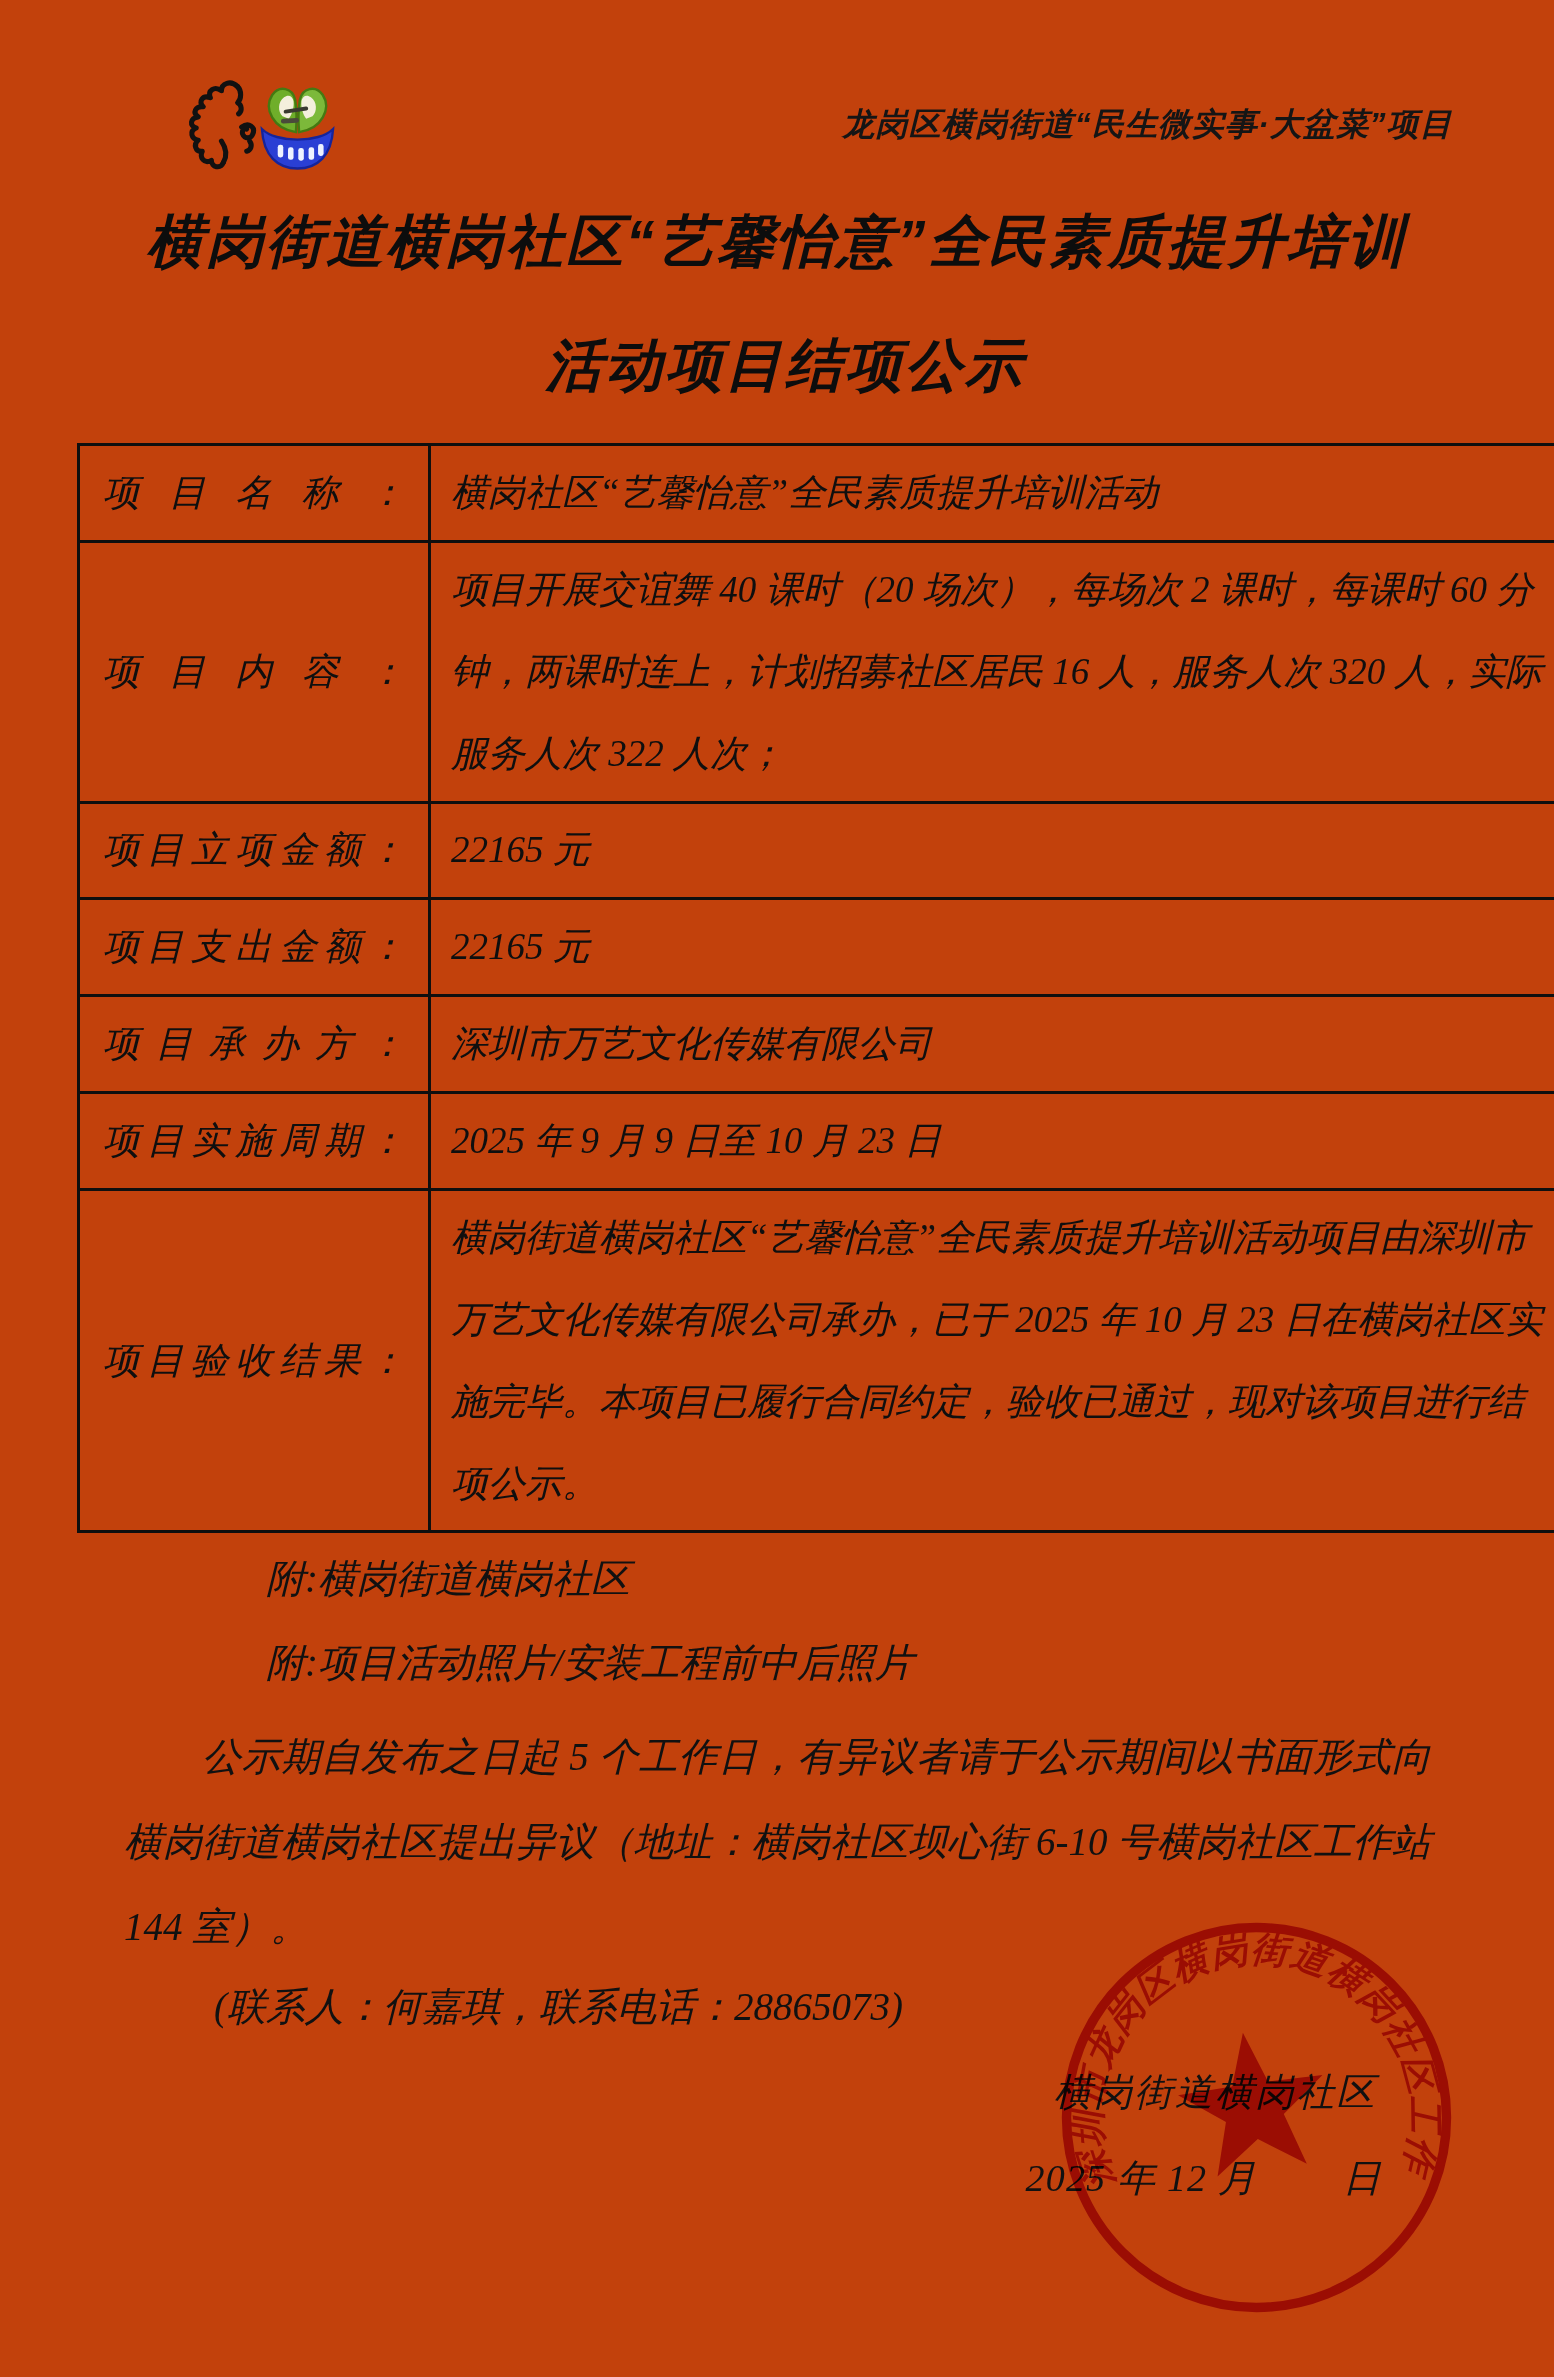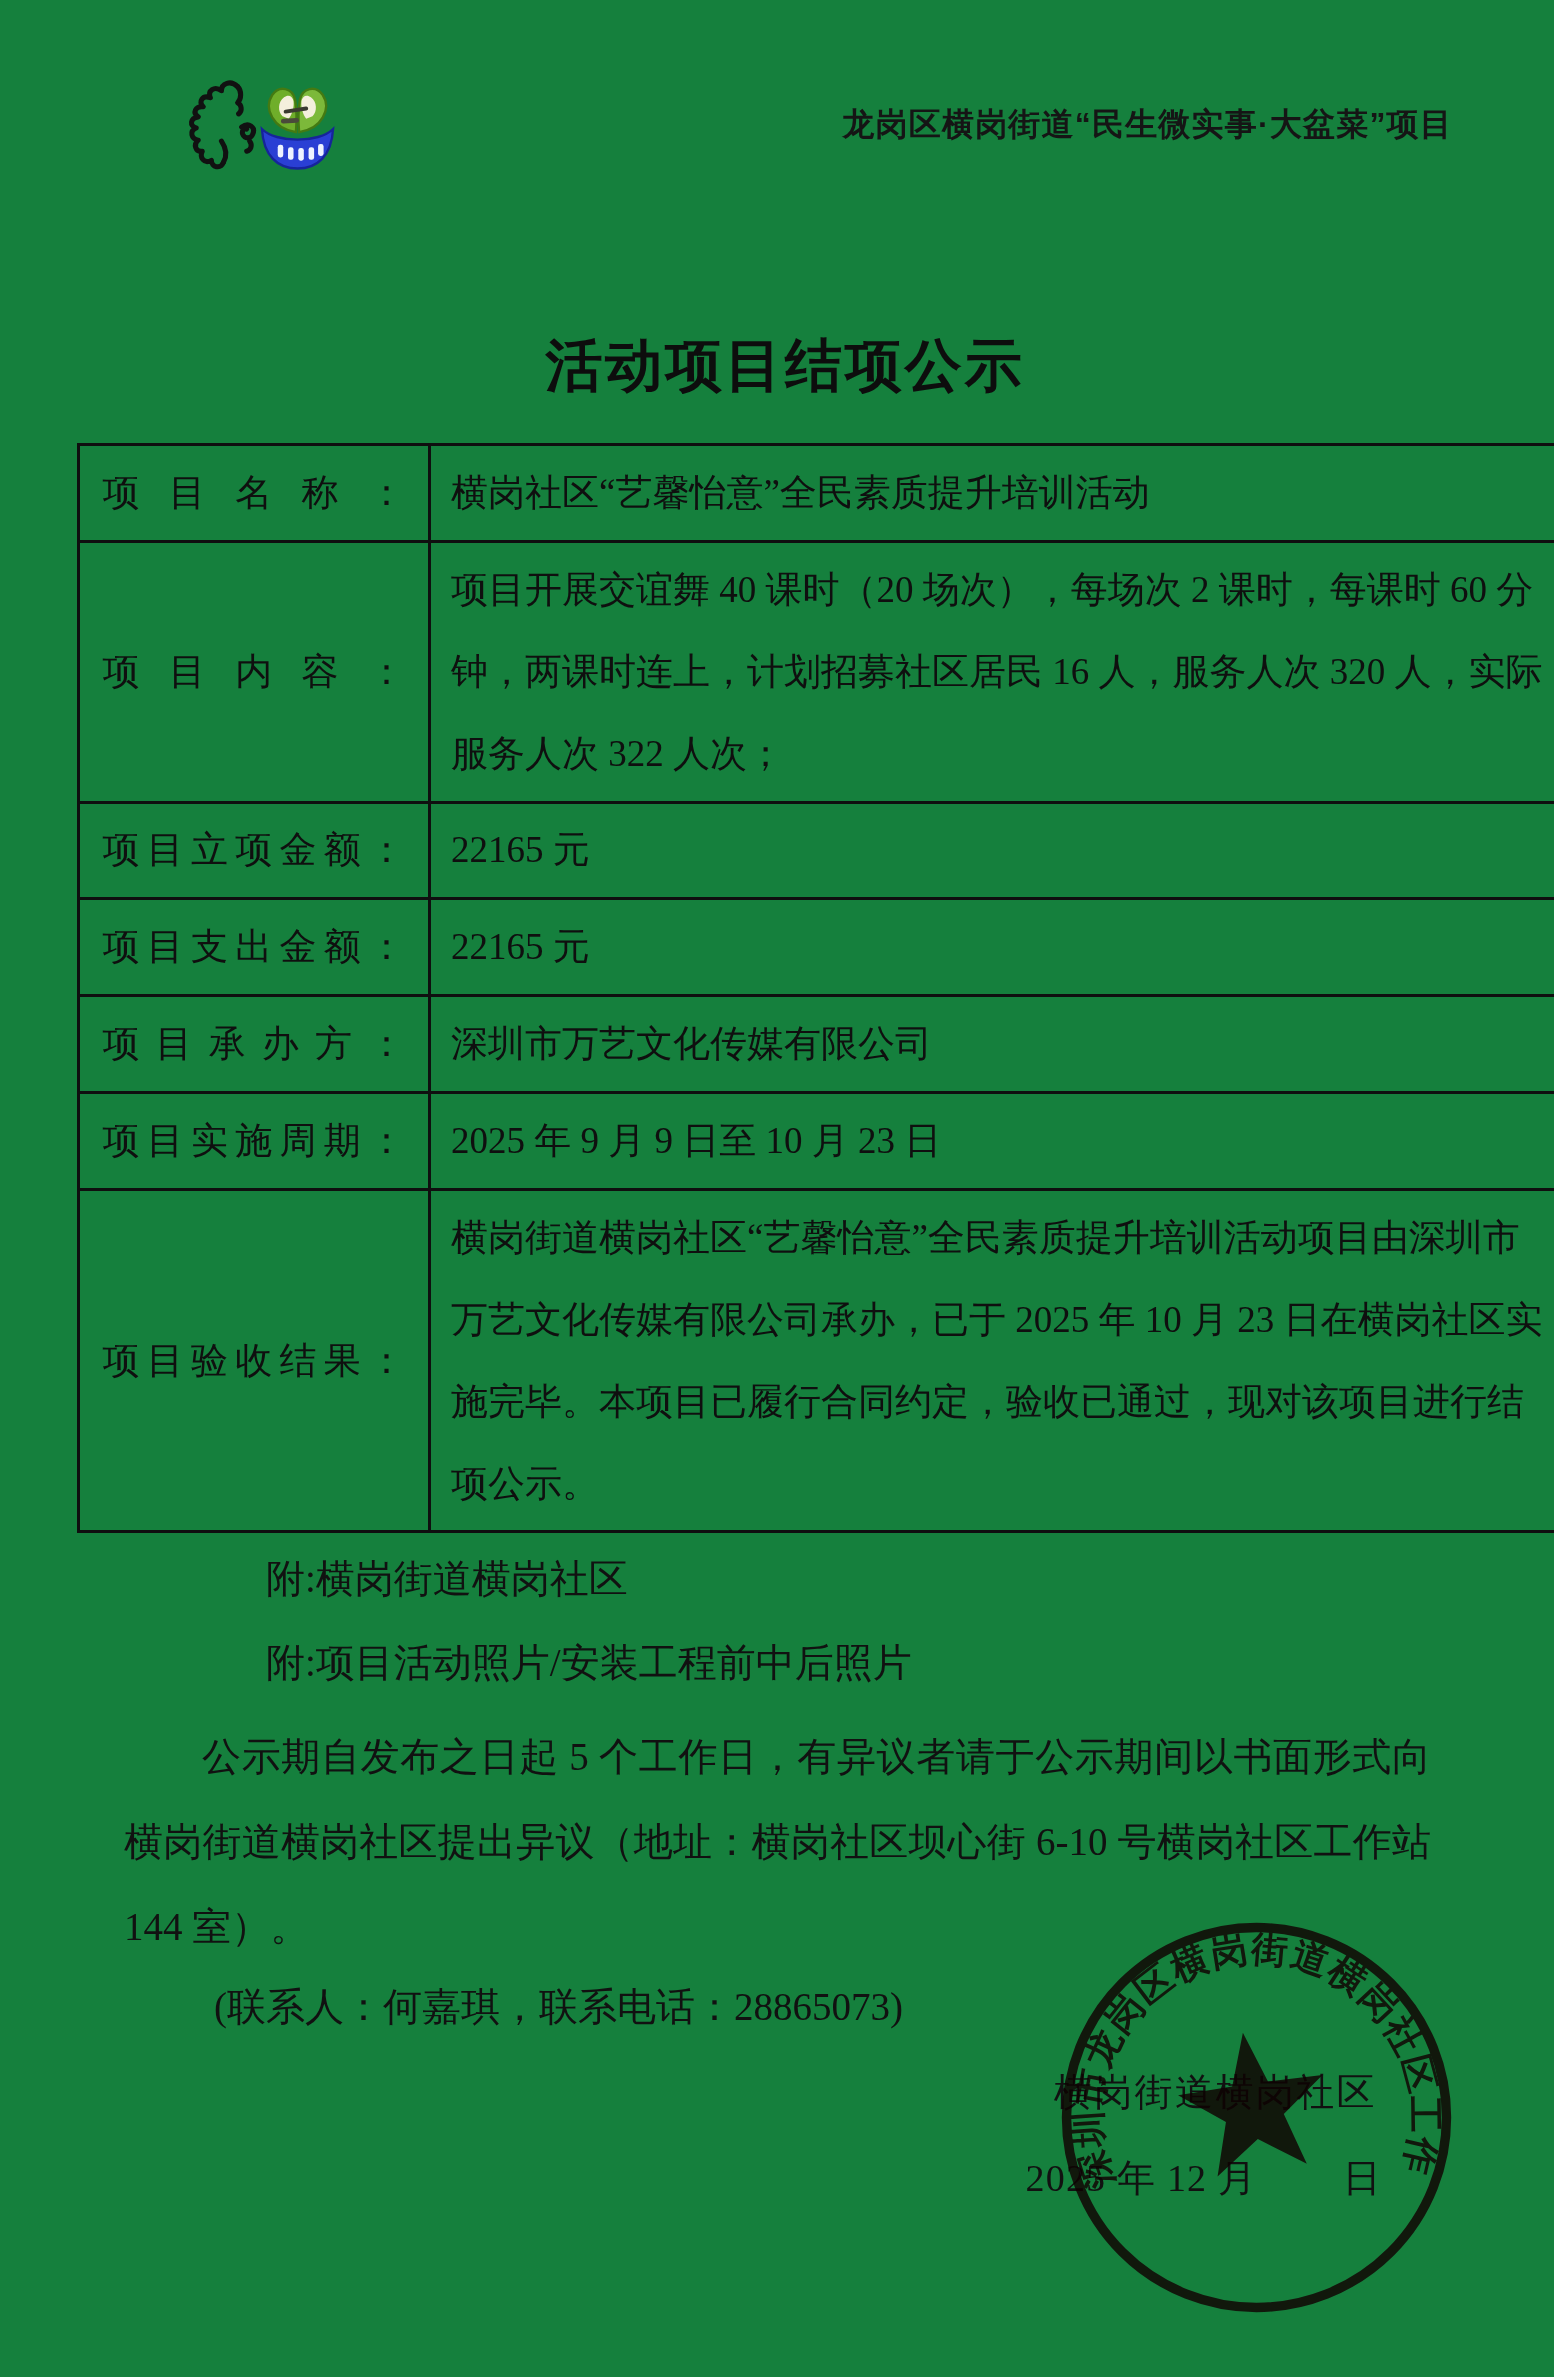--- a/index.html
+++ b/index.html
@@ -1,20 +1,21 @@
 <!DOCTYPE html>
 <html style="font-size:9.4px"><head>
 <meta charset="utf-8">
 <style>
   html,body{margin:0;padding:0;background:#9a9a9a;}
   .page{
     position:relative;width:1554px;height:2377px;margin:0 auto;
-    background:#15803d;color:#111;
+    background:#c2410c;color:#111;
     font-family:"Liberation Serif","DejaVu Serif",serif;
     overflow:hidden;
+    font-style:italic;
   }
   
   .logo-district{position:absolute;left:175px;top:73px;width:101px;height:104px;}
   .logo-basin{position:absolute;left:254px;top:79px;width:87px;height:100px;}
   .program-label{
     position:absolute;top:103px;right:101px;
     font-family:"Liberation Sans","DejaVu Sans",sans-serif;
     font-weight:700;font-size:32px;letter-spacing:1.2px;color:#151515;
   }
   
@@ -87,20 +88,21 @@
       <rect x="30" y="80" width="7" height="16" rx="3"></rect>
       <rect x="43" y="83" width="7" height="16" rx="3"></rect>
       <rect x="56" y="84" width="7" height="16" rx="3"></rect>
       <rect x="69" y="83" width="7" height="16" rx="3"></rect>
       <rect x="81" y="79" width="7" height="15" rx="3"></rect>
     </g>
   </svg>
 
   <div class="program-label">龙岗区横岗街道“民生微实事·大盆菜”项目</div>
 
+  <div class="title title-l1">横岗街道横岗社区“艺馨怡意”全民素质提升培训</div>
   <div class="title title-l2">活动项目结项公示</div>
 
   <table class="info-table">
     <colgroup>
         <col style="width:351px">
         <col>
       </colgroup>
     <tbody>
       <tr>
         <td class="label-cell">项目名称：</td>

